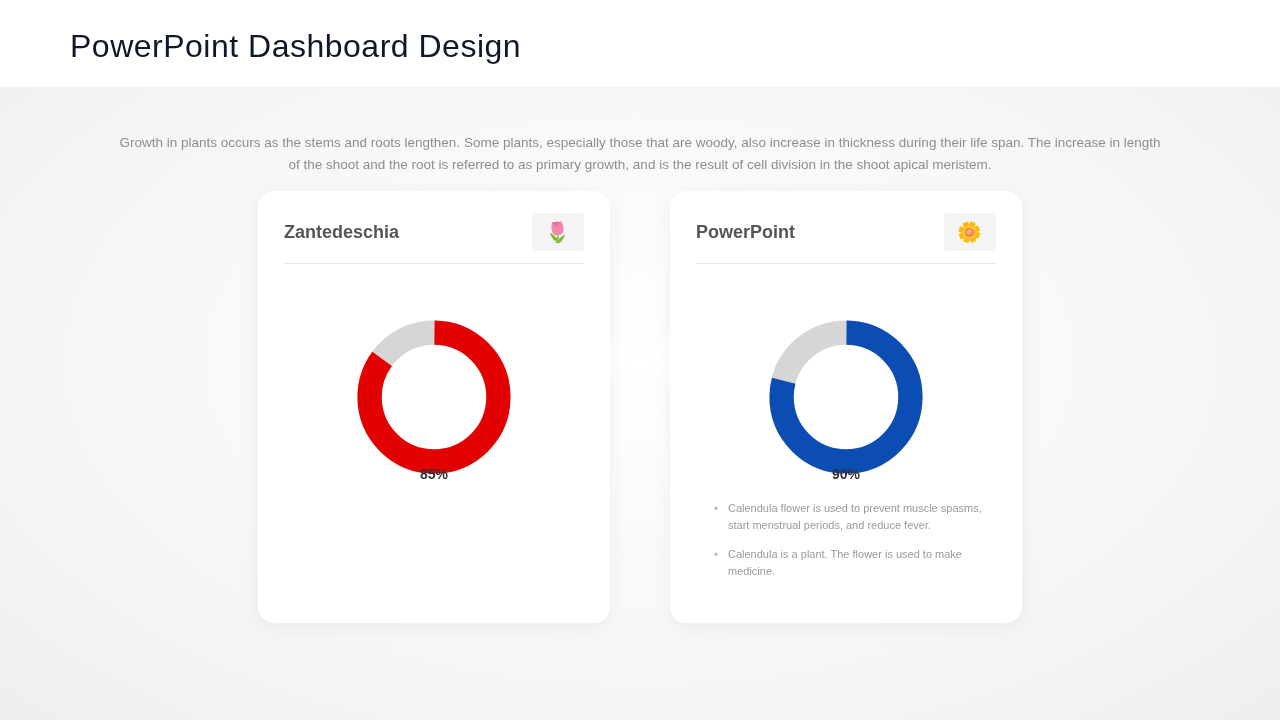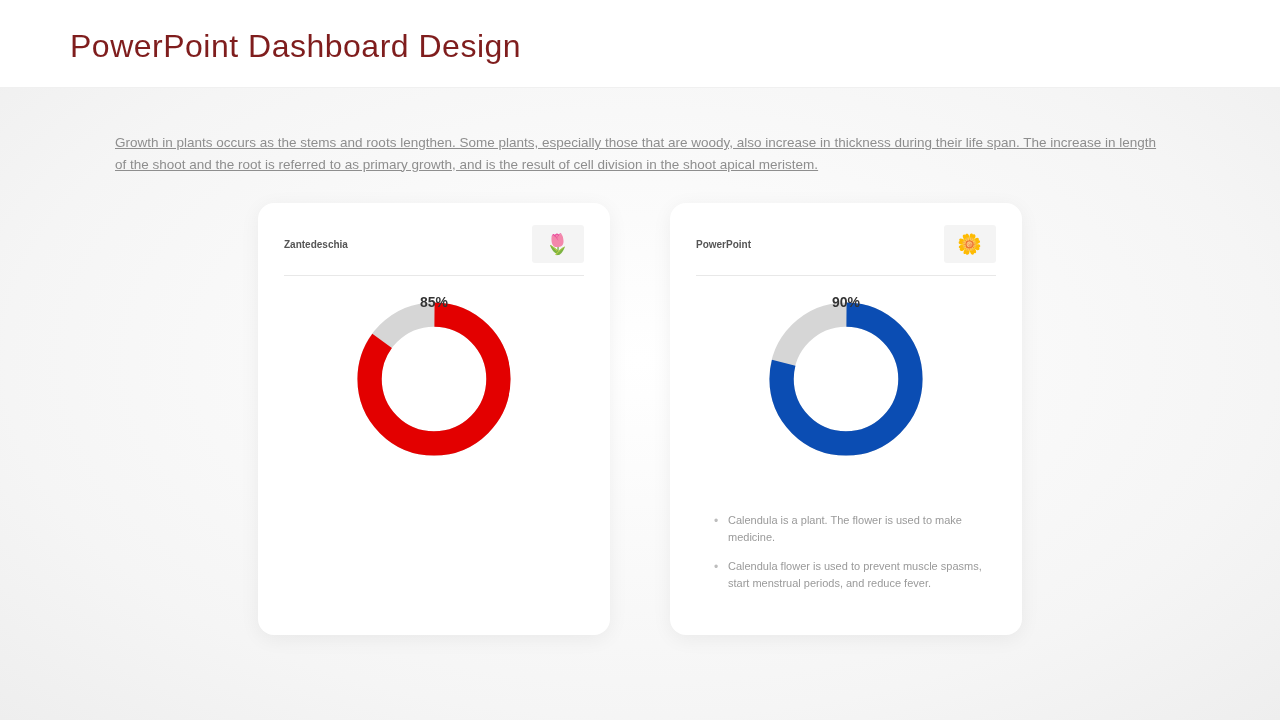--- a/index.html
+++ b/index.html
@@ -8,31 +8,30 @@
     background: radial-gradient(ellipse at center, #ffffff 0%, #f5f5f5 70%, #eeeeee 100%);
   }
   .title-bar {
     background: #ffffff;
     padding: 28px 70px 22px 70px;
     border-bottom: 1px solid #f0f0f0;
   }
   .title {
     font-size: 32px;
     font-weight: 400;
-    color: #7f1d1d;
+    color: #0f172a;
     letter-spacing: 0.5px;
   }
   .intro {
-    text-align: left;
-    margin: 44px auto 28px auto;
+    text-align: center;
+    margin: 44px auto 16px auto;
     width: 1050px;
     font-size: 13.5px;
     line-height: 1.6;
     color: #8e8e8e;
-    text-decoration: underline;
   }
   .cards {
     display: flex;
     justify-content: center;
     gap: 60px;
     padding: 0 48px;
   }
   .card {
     background: #ffffff;
     border-radius: 16px;
@@ -45,37 +44,37 @@
   }
   .card-header {
     display: flex;
     justify-content: space-between;
     align-items: center;
     padding-bottom: 12px;
     border-bottom: 1px solid #e8e8e8;
     margin-bottom: 18px;
   }
   .card-title {
-    font-size: 10px;
+    font-size: 18px;
     font-weight: 700;
     color: #555;
   }
   .thumb {
     width: 52px;
     height: 38px;
     background: #f4f4f4;
     border-radius: 3px;
     display: flex;
     align-items: center;
     justify-content: center;
     font-size: 20px;
   }
   .donut-wrap {
     display: flex;
-    align-items: flex-start;
+    align-items: flex-end;
     justify-content: center;
     height: 200px;
     position: relative;
   }
   .donut-label {
     position: absolute;
     font-size: 14px;
     font-weight: 700;
     color: #333;
   }
@@ -136,18 +135,18 @@
       <div class="thumb">🌼</div>
     </div>
     <div class="donut-wrap">
       <svg class="donut" viewBox="0 0 42 42">
         <circle cx="21" cy="21" r="15.915" fill="transparent" stroke-width="6" stroke="#d6d6d6"></circle>
         <circle cx="21" cy="21" r="15.915" fill="transparent" stroke-width="6" stroke-dasharray="79 21" stroke-dashoffset="25" stroke="#0b4db3"></circle>
       </svg>
       <div class="donut-label">90%</div>
     </div>
     <ul class="bullets">
+      <li>Calendula flower is used to prevent muscle spasms, start menstrual periods, and reduce fever.</li>
       <li>Calendula is a plant. The flower is used to make medicine.</li>
-      <li>Calendula flower is used to prevent muscle spasms, start menstrual periods, and reduce fever.</li>
     </ul>
   </div>
 
 </div>
 
 </body></html>

